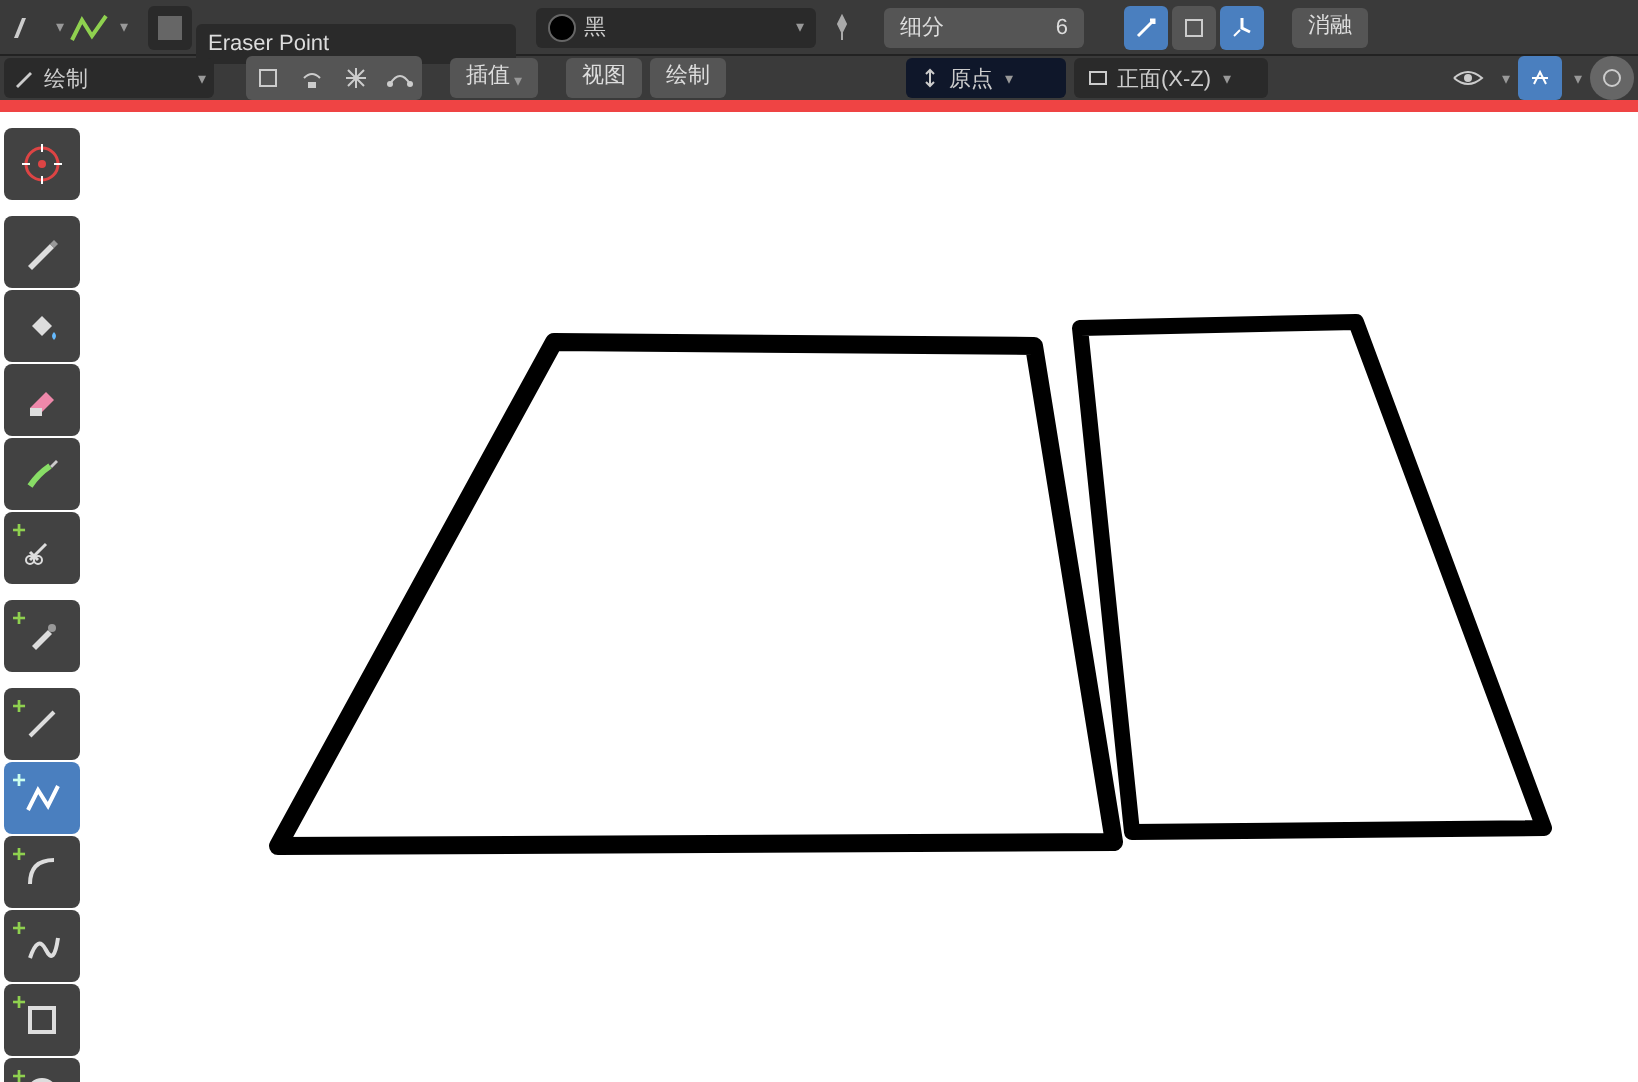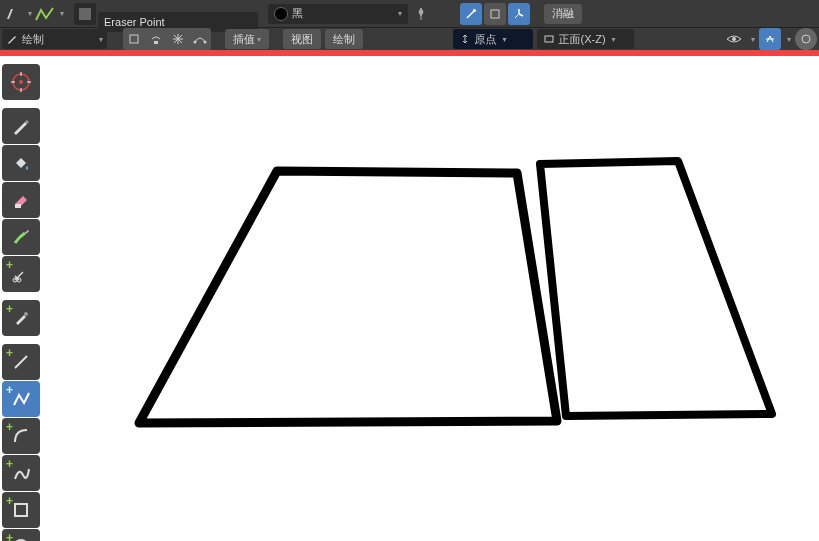--- a/index.html
+++ b/index.html
@@ -83,21 +83,21 @@
       color: #ddd;
       min-width: 30px;
       text-align: right;
     }
     .btn {
       height: 20px;
       background: #555;
       border-radius: 3px;
       padding: 4px 8px;
       display: flex;
-      align-items: center;
+      align-items: flex-end;
       color: #ddd;
       cursor: pointer;
     }
     .chevron {
       font-size: 8px;
       color: #999;
       margin-left: 2px;
     }
     .spacer { flex: 1; }
     .mode-select {
@@ -199,20 +199,25 @@
     <span>黑</span>
     <span class="spacer"></span>
     <span class="chevron">▾</span>
   </div>
   <div class="icon-btn trans">
     <svg width="14" height="14" viewBox="0 0 14 14">
         <path d="M7 1 L9 5 L7 9 L5 5 Z M7 9 L7 13" stroke="#aaa" fill="#aaa"></path>
       </svg>
   </div>
   <div style="width:6px"></div>
+  <div class="label-pair" style="width:100px">
+    <span class="lbl">细分</span>
+    <span class="spacer"></span>
+    <span class="val">6</span>
+  </div>
   <div style="width:16px"></div>
   <div class="icon-btn active">
     <svg width="14" height="14" viewBox="0 0 14 14">
         <path d="M3 11 L11 3 M9 3 L11 3 L11 5" stroke="#fff" fill="none" stroke-width="1.5"></path>
       </svg>
   </div>
   <div class="icon-btn">
     <svg width="14" height="14" viewBox="0 0 14 14">
         <rect x="3" y="3" width="8" height="8" stroke="#ccc" fill="none"></rect>
       </svg>

